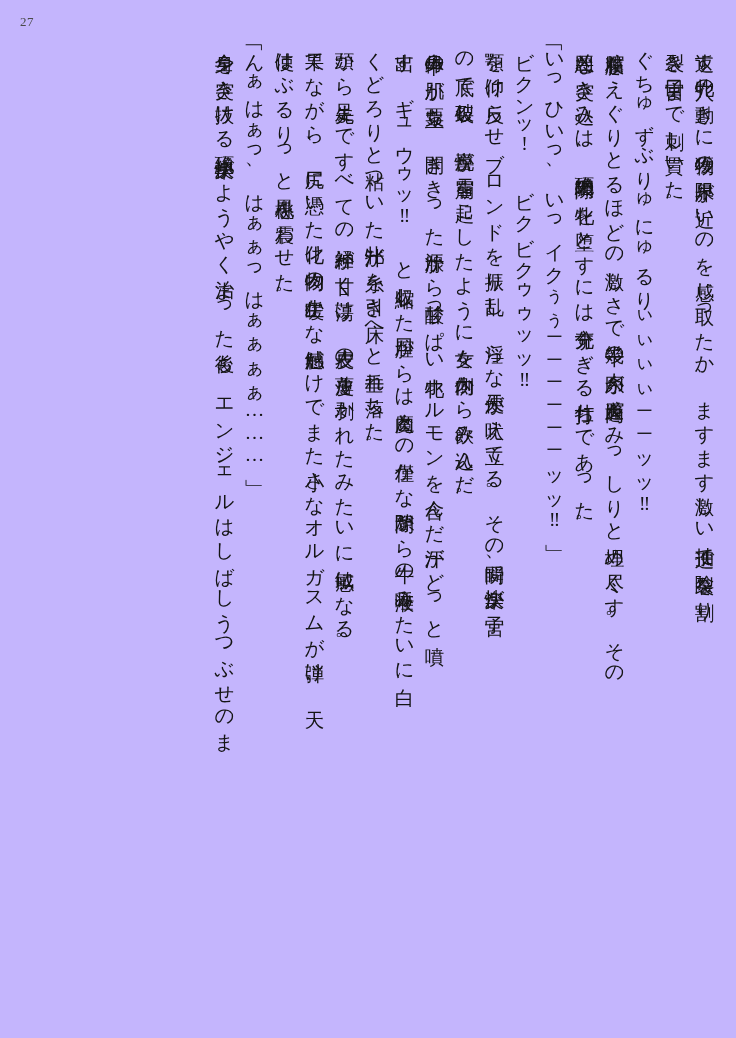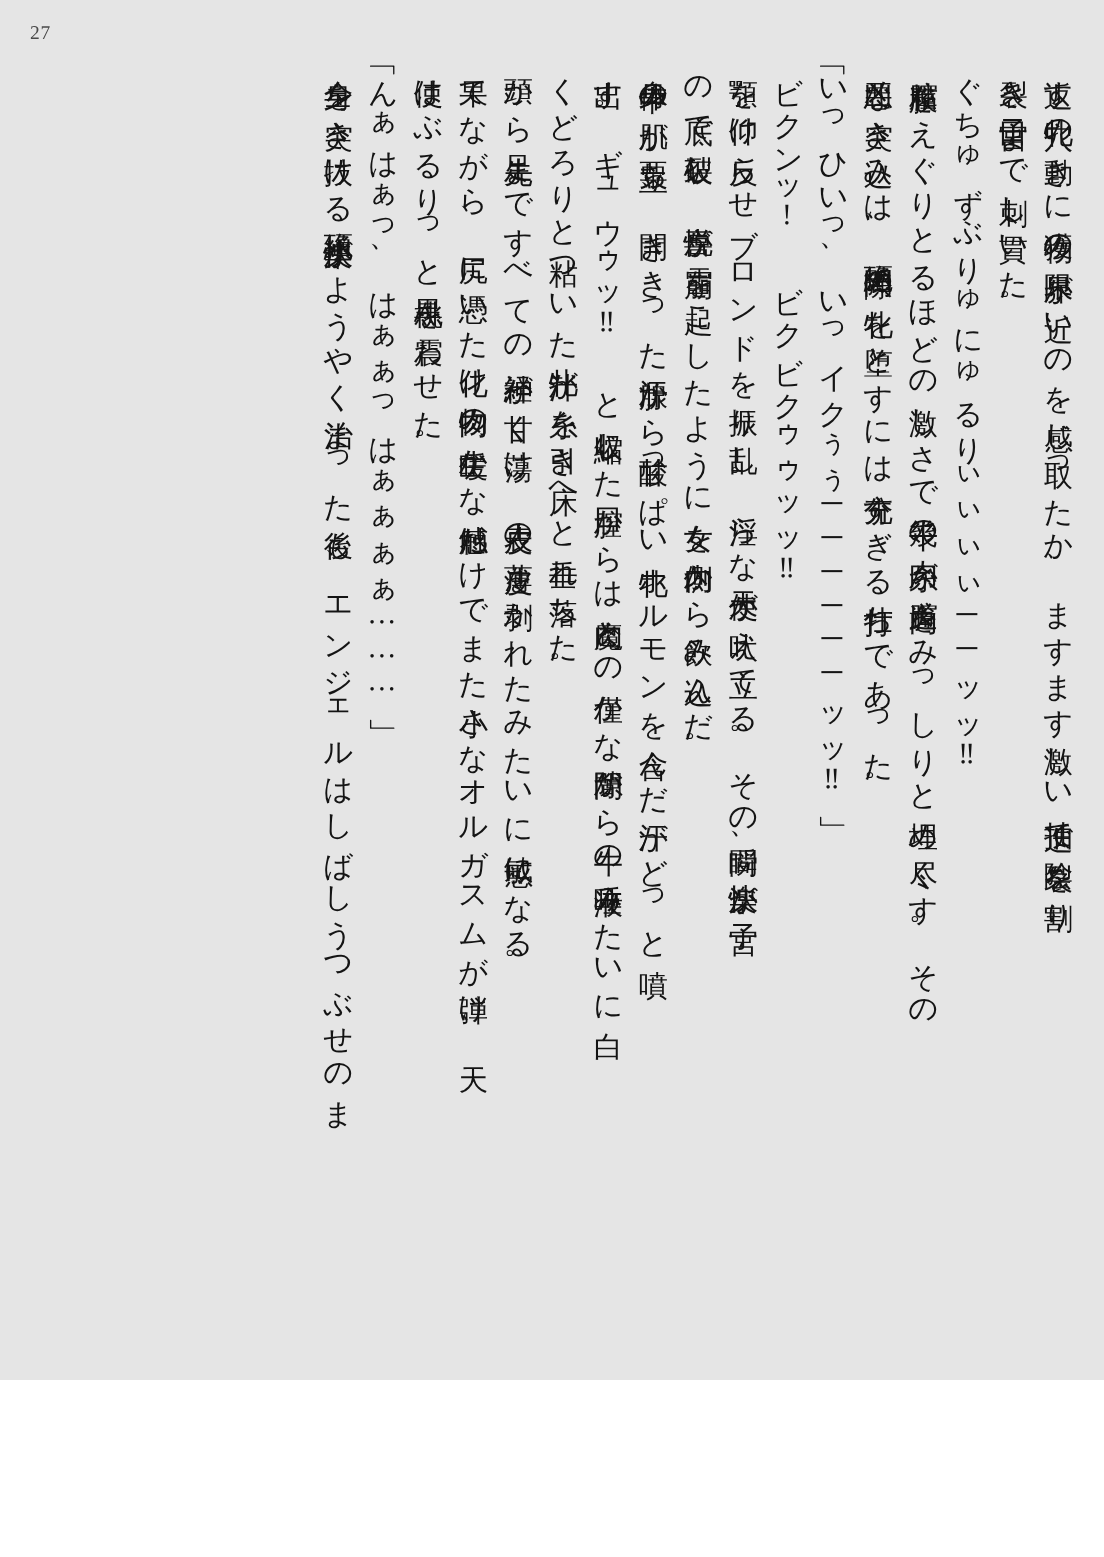--- a/index.html
+++ b/index.html
@@ -10,22 +10,22 @@
   body {
     width: 736px;
     height: 1038px;
     overflow: hidden;
     font-family: "Liberation Serif", "DejaVu Serif", serif;
     color: #1a1a1a;
   }
   .page {
     position: relative;
     width: 736px;
-    height: 920px;
-    background: #e5e5e5;
+    height: 1038px;
+    background: #c4b5fd;
     box-sizing: border-box;
   }
   .page-number {
     position: absolute;
     top: 14px;
     left: 20px;
     font-size: 13px;
     color: #4a4a4a;
     font-family: "Liberation Serif", "DejaVu Serif", serif;
     letter-spacing: 0.5px;

